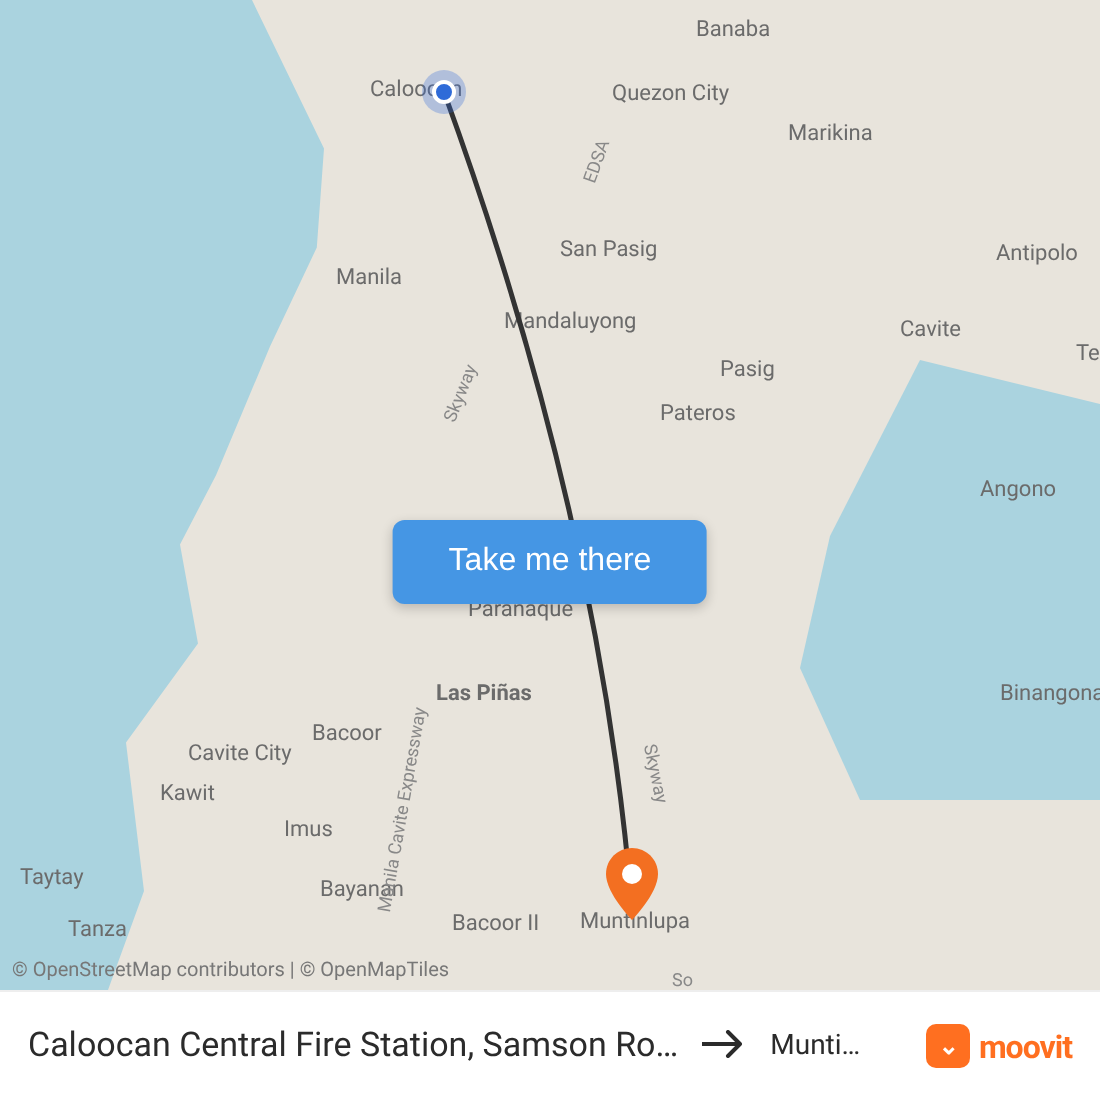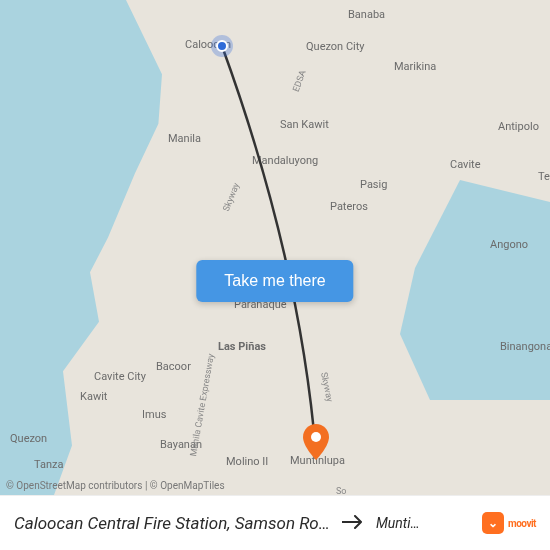--- a/index.html
+++ b/index.html
@@ -12,59 +12,59 @@
   .road-label { position: absolute; font-size: 9px; color: #888; white-space: nowrap; }
   .marker { position: absolute; transform: translate(-50%, -50%); }
   .marker-start-outer { width: 22px; height: 22px; border-radius: 50%; background: rgba(50,106,218,0.3); display: flex; align-items: center; justify-content: center; }
   .marker-start-inner { width: 12px; height: 12px; border-radius: 50%; background: #2f6bd8; border: 2px solid #fff; }
   .marker-end { transform: translate(-50%, -100%); }
   .marker-end svg { display: block; }
   .route { position: absolute; left: 0; top: 0; width: 550px; height: 495px; pointer-events: none; }
   .cta-button { position: absolute; left: 50%; transform: translateX(-50%); top: 260px; background: #4596e4; color: #fff; border: none; border-radius: 6px; padding: 12px 28px; font-size: 16px; font-weight: 500; cursor: pointer; box-shadow: 0 2px 6px rgba(0,0,0,0.2); }
   .attribution { position: absolute; left: 6px; bottom: 4px; font-size: 10px; color: #777; }
   .bottom-bar { position: absolute; left: 0; bottom: 0; width: 550px; height: 55px; background: #fff; display: flex; align-items: center; padding: 0 14px; border-top: 1px solid #eee; }
-  .route-text { display: flex; align-items: center; gap: 12px; flex: 1; overflow: hidden; font-style: italic; }
+  .route-text { display: flex; align-items: center; gap: 12px; flex: 1; overflow: hidden; }
   .origin-text { font-size: 17px; color: #2b2b2b; white-space: nowrap; overflow: hidden; text-overflow: ellipsis; max-width: 330px; }
   .arrow-icon { flex-shrink: 0; }
   .dest-text { font-size: 14px; color: #2b2b2b; white-space: nowrap; overflow: hidden; text-overflow: ellipsis; max-width: 70px; }
   .brand { display: flex; align-items: center; gap: 4px; margin-left: auto; }
   .brand-logo { width: 22px; height: 22px; border-radius: 5px; background: #ff6f20; display: flex; align-items: center; justify-content: center; }
   .brand-logo-inner { color: #fff; font-size: 12px; font-weight: 800; font-family: Arial, sans-serif; }
-  .brand-text { font-size: 10px; font-weight: 700; color: #ff6f20; letter-spacing: -0.5px; }
+  .brand-text { font-size: 16px; font-weight: 700; color: #ff6f20; letter-spacing: -0.5px; }
 </style>
 </head>
 <body>
 
 <div class="map-container">
   <div class="water water-west"></div>
   <div class="water water-east"></div>
 
   <span class="land-label" style="left:185px; top:38px;">Caloocan</span>
   <span class="land-label" style="left:306px; top:40px;">Quezon City</span>
   <span class="land-label" style="left:394px; top:60px;">Marikina</span>
   <span class="land-label" style="left:348px; top:8px;">Banaba</span>
-  <span class="land-label" style="left:280px; top:118px;">San Kawit</span>
+  <span class="land-label" style="left:280px; top:118px;">San Pasig</span>
   <span class="land-label" style="left:168px; top:132px;">Manila</span>
   <span class="land-label" style="left:252px; top:154px;">Mandaluyong</span>
   <span class="land-label" style="left:360px; top:178px;text-align:right;">Pasig</span>
   <span class="land-label" style="left:330px; top:200px;">Pateros</span>
   <span class="land-label" style="left:450px; top:158px;">Cavite</span>
   <span class="land-label" style="left:498px; top:120px;">Antipolo</span>
   <span class="land-label" style="left:538px; top:170px;">Te</span>
   <span class="land-label" style="left:490px; top:238px;">Angono</span>
   <span class="land-label" style="left:234px; top:298px;">Parañaque</span>
   <span class="land-label" style="left:218px; top:340px;font-weight:bold;">Las Piñas</span>
   <span class="land-label" style="left:94px; top:334px;margin-top:36px;">Cavite City</span>
   <span class="land-label" style="left:156px; top:360px;">Bacoor</span>
   <span class="land-label" style="left:80px; top:390px;">Kawit</span>
   <span class="land-label" style="left:142px; top:408px;">Imus</span>
-  <span class="land-label" style="left:10px; top:432px;">Quezon</span>
+  <span class="land-label" style="left:10px; top:432px;">Taytay</span>
   <span class="land-label" style="left:34px; top:458px;">Tanza</span>
   <span class="land-label" style="left:160px; top:438px;">Bayanan</span>
-  <span class="land-label" style="left:226px; top:455px;">Molino II</span>
+  <span class="land-label" style="left:226px; top:455px;">Bacoor II</span>
   <span class="land-label" style="left:290px; top:454px;">Muntinlupa</span>
   <span class="land-label" style="left:500px; top:340px;">Binangonan</span>
 
   <span class="road-label" style="left:288px; top:76px; transform:rotate(-70deg);">EDSA</span>
   <span class="road-label" style="left:216px; top:192px; transform:rotate(-68deg);">Skyway</span>
   <span class="road-label" style="left:312px; top:382px; transform:rotate(78deg);">Skyway</span>
   <span class="road-label" style="left:150px; top:400px; transform:rotate(-80deg);">Manila Cavite Expressway</span>
   <span class="road-label" style="left:336px; top:486px;">So</span>
 
   <svg class="route">

